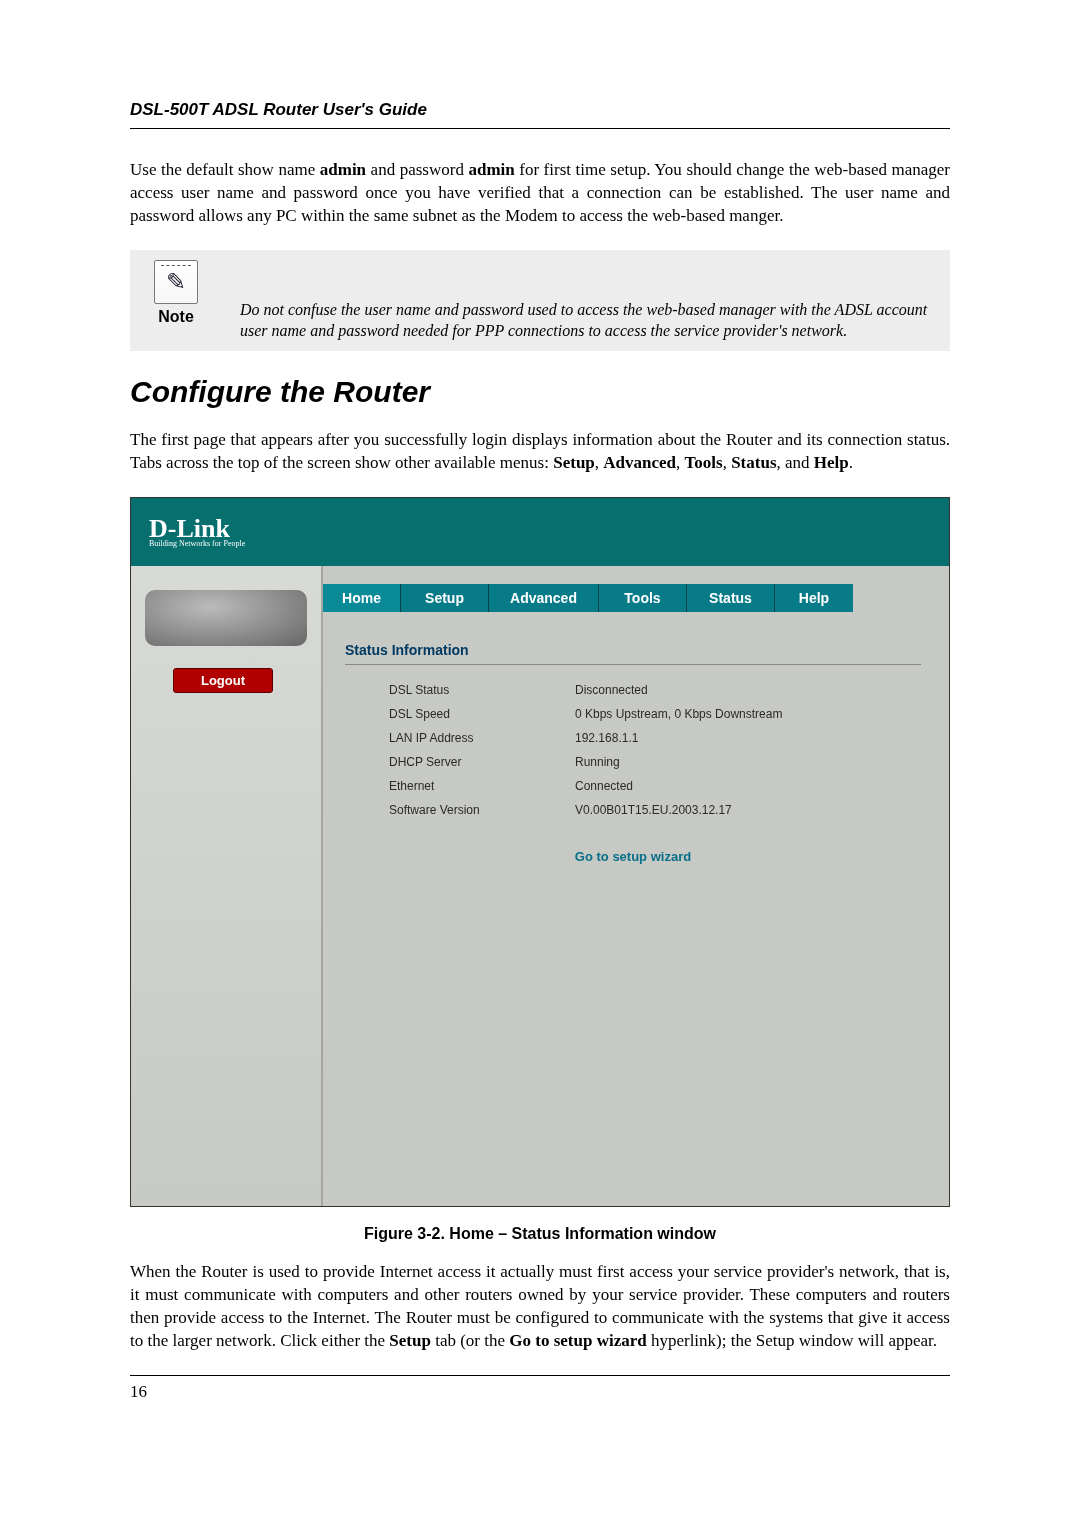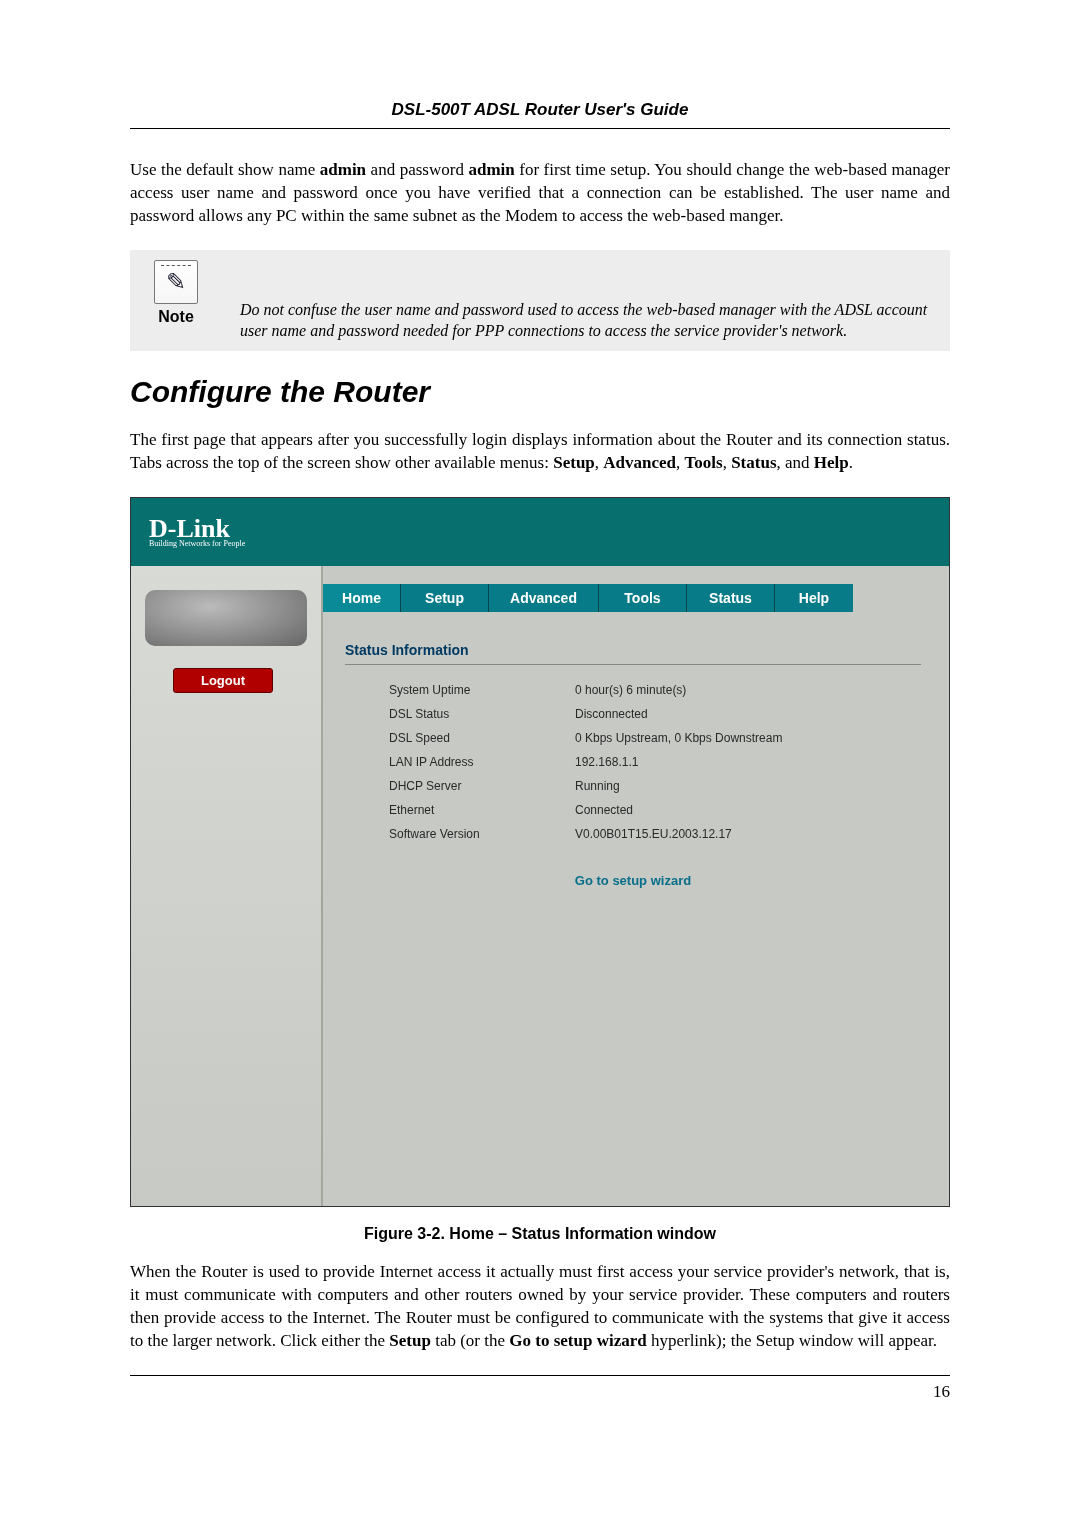--- a/index.html
+++ b/index.html
@@ -7,21 +7,20 @@
     font-family: "Times New Roman", Times, serif;
     background: #fff;
     width: 1080px;
     margin: 0 auto;
     color: #000;
   }
   .page {
     padding: 100px 130px 40px 130px;
   }
   .hdr-title {
-    text-align: center;
     font-weight: bold;
     font-style: italic;
     font-family: Arial, sans-serif;
     font-size: 17px;
     padding-bottom: 8px;
     border-bottom: 1.5px solid #000;
     margin-bottom: 30px;
   }
   .para {
     font-size: 17px;
@@ -218,21 +217,21 @@
     font-family: Arial, sans-serif;
     font-weight: bold;
     font-size: 16px;
     margin-bottom: 18px;
     margin-top: 12px;
   }
   .footer-line {
     border-top: 1.5px solid #000;
     margin-top: 6px;
     padding-top: 6px;
-    text-align: right;
+    text-align: left;
     font-size: 17px;
   }
 </style>
 </head>
 <body>
 
 <div class="page">
 
   <div class="hdr-title">DSL-500T ADSL Router User's Guide</div>
 
@@ -271,24 +270,20 @@
           <div class="tab active">Home</div>
           <div class="tab">Setup</div>
           <div class="tab">Advanced</div>
           <div class="tab">Tools</div>
           <div class="tab">Status</div>
           <div class="tab">Help</div>
         </div>
         <div class="panel">
           <div class="panel-title">Status Information</div>
           <div class="kv-row">
-              <div class="k">System Uptime</div>
-              <div class="v">0 hour(s) 6 minute(s)</div>
-            </div>
-          <div class="kv-row">
               <div class="k">DSL Status</div>
               <div class="v">Disconnected</div>
             </div>
           <div class="kv-row">
               <div class="k">DSL Speed</div>
               <div class="v">0 Kbps Upstream, 0 Kbps Downstream</div>
             </div>
           <div class="kv-row">
               <div class="k">LAN IP Address</div>
               <div class="v">192.168.1.1</div>

